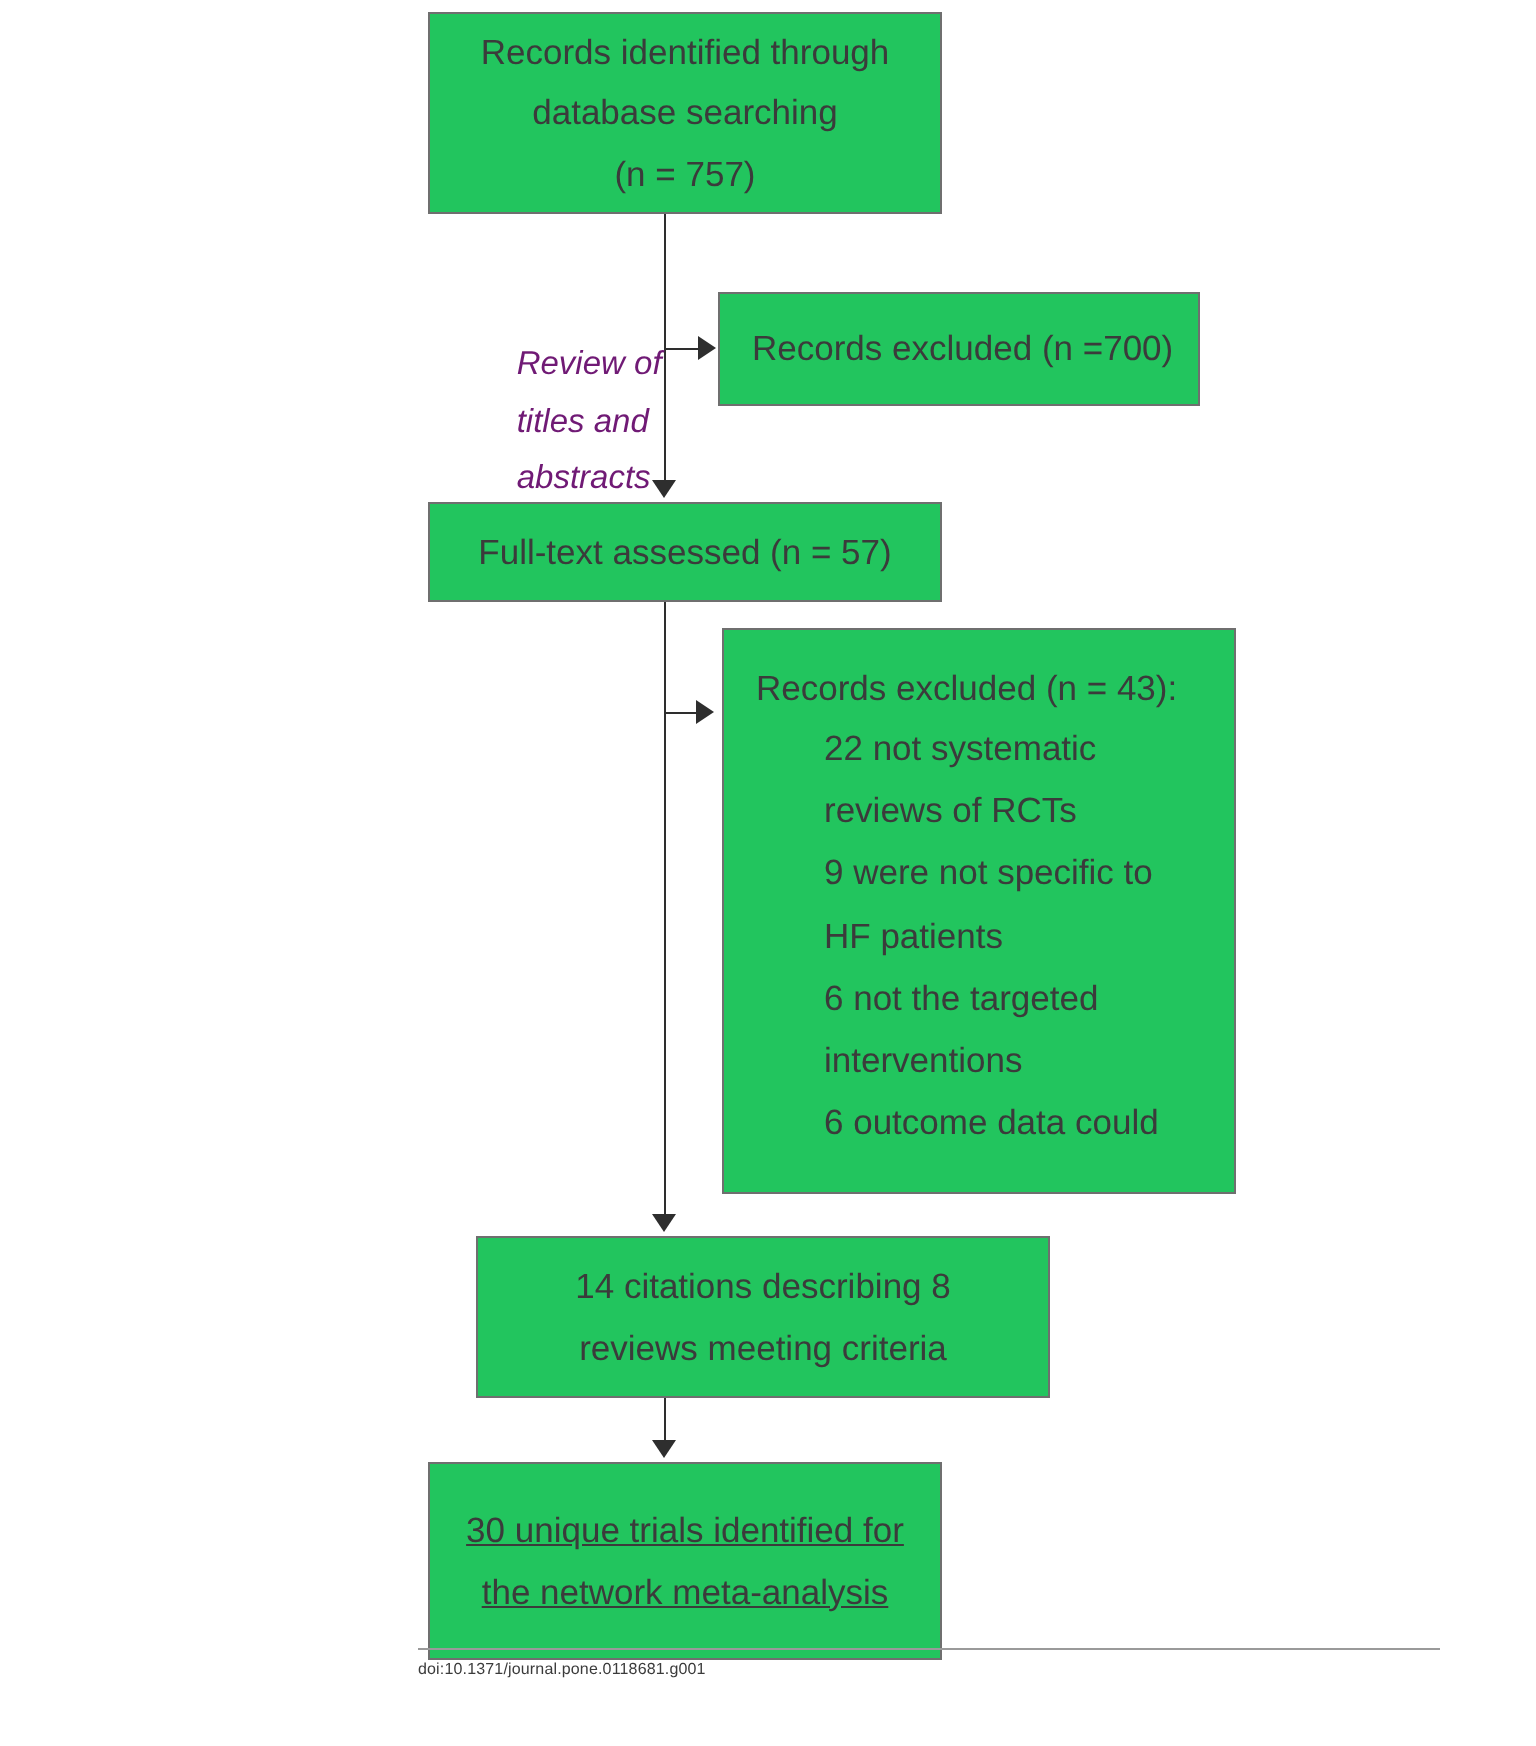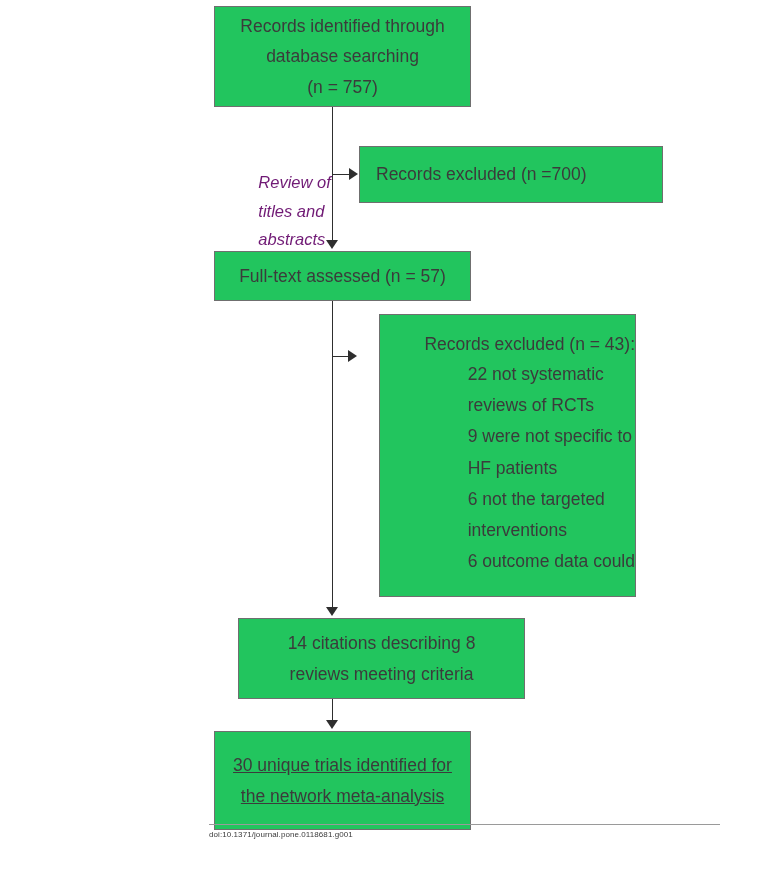--- a/index.html
+++ b/index.html
@@ -35,25 +35,25 @@
     align-items: center;
     color: #3b3b3b;
     font-size: 17.5px;
     line-height: 1.72;
     text-align: center;
   }
   .box .line { display: block; white-space: pre; }
 
   
   #box-identified { left: 214px; top: 6px;   width: 257px; height: 101px; }
-  #box-excluded-1 { left: 359px; top: 146px; width: 304px; height: 57px;
+  #box-excluded-1 { left: 359px; top: 146px; width: 241px; height: 57px;
                     align-items: flex-start; text-align: left; padding-left: 16px; }
   #box-fulltext   { left: 214px; top: 251px; width: 257px; height: 50px; }
-  #box-excluded-2 { left: 379px; top: 314px; width: 257px; height: 283px;
-                    align-items: flex-end; justify-content: flex-start;
+  #box-excluded-2 { left: 361px; top: 314px; width: 257px; height: 283px;
+                    align-items: flex-start; justify-content: flex-start;
                     text-align: left; padding: 14px 0 0 16px; }
   #box-citations  { left: 214px; top: 618px; width: 287px; height: 81px; margin-left: 24px; }
   #box-trials     { left: 214px; top: 731px; width: 257px; height: 99px; text-decoration: underline; }
 
   
   #box-excluded-2 .reasons {
     margin-top: 0;
     padding-left: 34px;
     display: block;
   }

